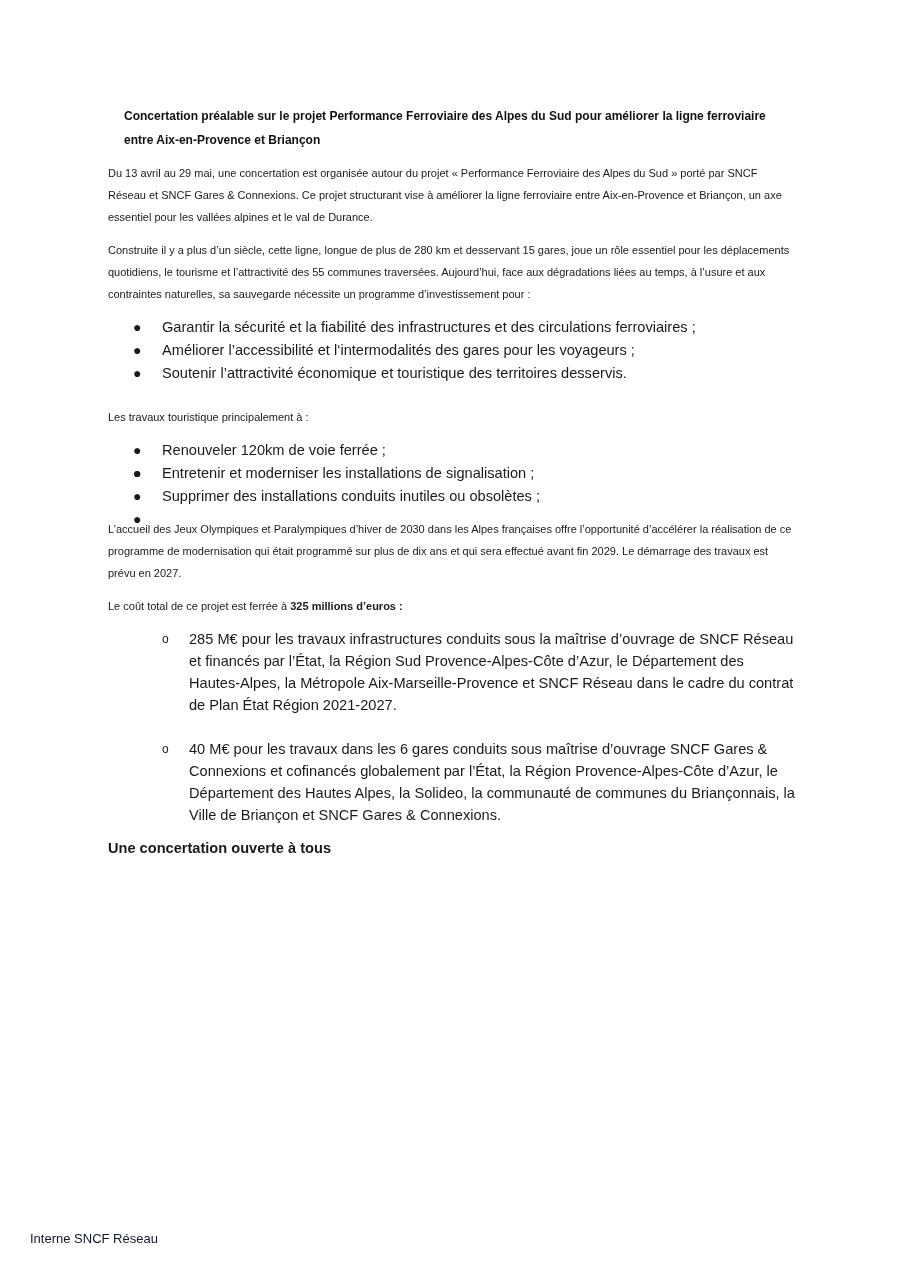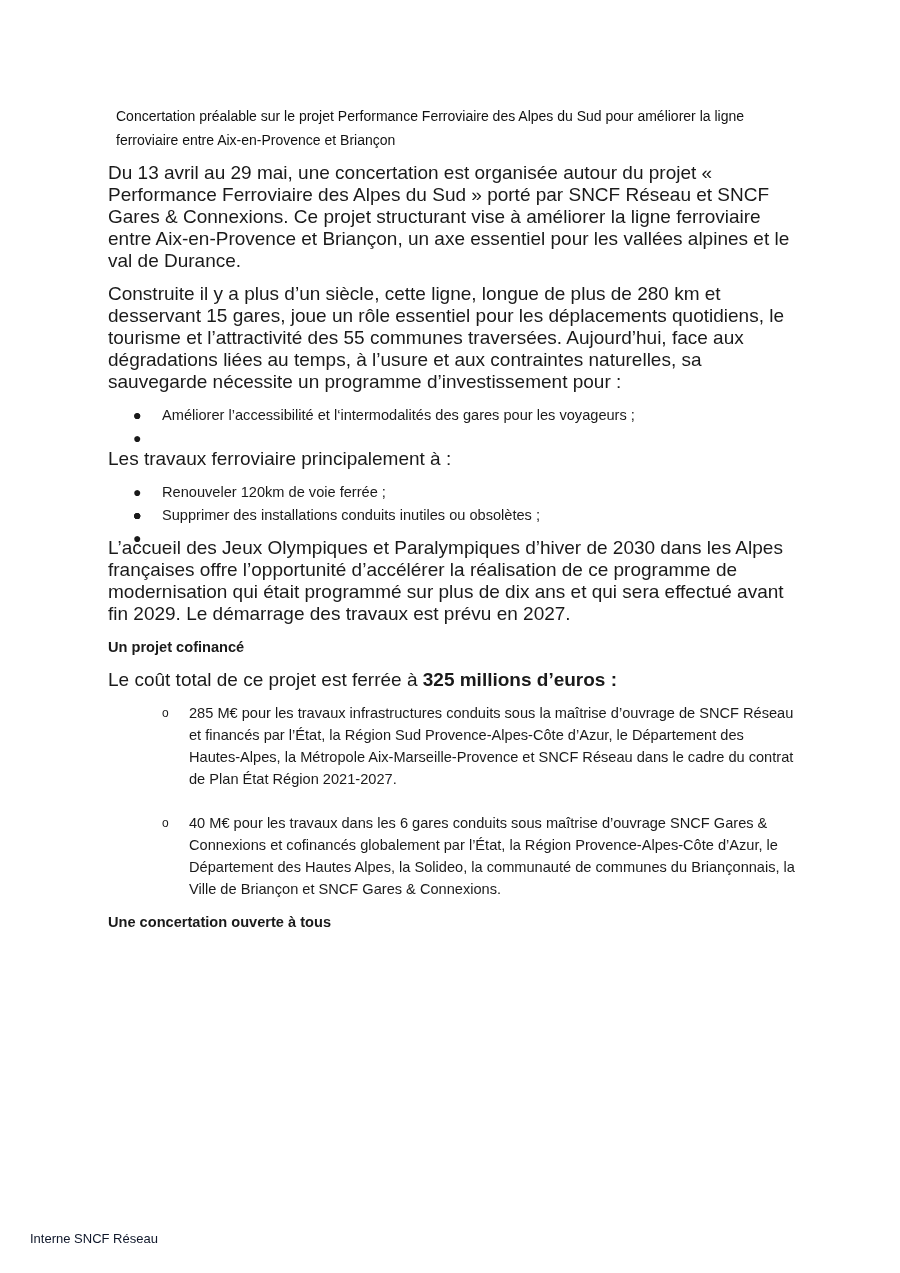--- a/index.html
+++ b/index.html
@@ -1,20 +1,20 @@
 <!DOCTYPE html>
 <html><head>
 <meta charset="utf-8">
 <style>
   html, body { margin: 0; padding: 0; background: #ffffff; }
   body { width: 900px; height: 1273px; position: relative; overflow: hidden;
          font-family: "Liberation Sans", sans-serif; color: #1a1a1a; }
   .page { position: absolute; left: 108px; top: 104px; width: 690px; }
-  .title { font-size: 14px; font-weight: normal; line-height: 24px; margin: 0 0 10px 8px; color: #111; }
-  .p { font-size: 19px; line-height: 22px; margin: 0 0 11px 0; }
+  .title { font-size: 12px; font-weight: bold; line-height: 24px; margin: 0 0 10px 16px; color: #111; }
+  .p { font-size: 11px; line-height: 22px; margin: 0 0 11px 0; }
   .h2 { font-size: 14.6px; line-height: 22px; font-weight: bold; margin: 0 0 11px 0; }
   ul.bul { list-style: none; margin: 0 0 11px 0; padding: 0; }
   ul.bul li { position: relative; padding-left: 54px; font-size: 14.6px; line-height: 22px; margin: 0 0 1px 0; }
   ul.bul li .bullet { position: absolute; left: 25px; top: 0; font-size: 14px; }
   ul.circ { list-style: none; margin: 0 0 11px 0; padding: 0; }
   ul.circ li { position: relative; padding-left: 81px; font-size: 14.6px; line-height: 22px; margin: 0 0 22px 0; }
   ul.circ li:last-child { margin-bottom: 11px; }
   ul.circ li .bullet { position: absolute; left: 54px; top: 0; font-size: 12px; }
   .spacer { height: 11px; }
   .footer { position: absolute; left: 30px; top: 1231px; font-size: 13px; color: #0f172a; }
@@ -23,39 +23,38 @@
 </head>
 <body>
 
 <div class="page">
   <h1 class="title">Concertation préalable sur le projet Performance Ferroviaire des Alpes du Sud pour améliorer la ligne ferroviaire entre Aix-en-Provence et Briançon</h1>
 
   <p class="p">Du 13 avril au 29 mai, une concertation est organisée autour du projet « Performance Ferroviaire des Alpes du Sud » porté par SNCF Réseau et SNCF Gares &amp; Connexions. Ce projet structurant vise à améliorer la ligne ferroviaire entre Aix-en-Provence et Briançon, un axe essentiel pour les vallées alpines et le val de Durance.</p>
   <p class="p">Construite il y a plus d’un siècle, cette ligne, longue de plus de 280 km et desservant 15 gares, joue un rôle essentiel pour les déplacements quotidiens, le tourisme et l’attractivité des 55 communes traversées. Aujourd’hui, face aux dégradations liées au temps, à l’usure et aux contraintes naturelles, sa sauvegarde nécessite un programme d’investissement pour :</p>
 
   <ul class="bul">
-    <li><span class="bullet">●</span></li>
+    <li><span class="bullet">●</span><span>Garantir la sécurité et la fiabilité des infrastructures et des circulations ferroviaires ;</span></li>
     <li><span class="bullet">●</span><span>Améliorer l’accessibilité et l‘intermodalités des gares pour les voyageurs ;</span></li>
-    <li><span class="bullet">●</span></li>
+    <li><span class="bullet">●</span><span>Soutenir l’attractivité économique et touristique des territoires desservis.</span></li>
   </ul>
   <div class="spacer"></div>
 
-  <p class="p">Les travaux ferroviaire principalement à :</p>
+  <p class="p">Les travaux touristique principalement à :</p>
   <ul class="bul">
     <li><span class="bullet">●</span><span>Renouveler 120km de voie ferrée ;</span></li>
     <li><span class="bullet">●</span></li>
     <li><span class="bullet">●</span></li>
-    <li><span class="bullet">●</span></li>
+    <li><span class="bullet">●</span><span>Entretenir et moderniser les installations de signalisation ;</span></li>
     <li><span class="bullet">●</span><span>Supprimer des installations conduits inutiles ou obsolètes ;</span></li>
     <li><span class="bullet">●</span></li>
   </ul>
 
   <p class="p">L’accueil des Jeux Olympiques et Paralympiques d’hiver de 2030 dans les Alpes françaises offre l’opportunité d’accélérer la réalisation de ce programme de modernisation qui était programmé sur plus de dix ans et qui sera effectué avant fin 2029. Le démarrage des travaux est prévu en 2027.</p>
 
-  <p class="h2">Un projet cofinancé</p>
   <p class="p"><span>Le coût total de ce projet est ferrée à </span><b>325 millions d’euros :</b></p>
 
   <ul class="circ">
     <li><span class="bullet">o</span><span>285 M€ pour les travaux infrastructures conduits sous la maîtrise d’ouvrage de SNCF Réseau et financés par l’État, la Région Sud Provence-Alpes-Côte d’Azur, le Département des Hautes-Alpes, la Métropole Aix-Marseille-Provence et SNCF Réseau dans le cadre du contrat de Plan État Région 2021-2027.</span></li>
     <li><span class="bullet">o</span><span>40 M€ pour les travaux dans les 6 gares conduits sous maîtrise d’ouvrage SNCF Gares &amp; Connexions et cofinancés globalement par l’État, la Région Provence-Alpes-Côte d’Azur, le Département des Hautes Alpes, la Solideo, la communauté de communes du Briançonnais, la Ville de Briançon et SNCF Gares &amp; Connexions.</span></li>
   </ul>
 
   <p class="h2">Une concertation ouverte à tous</p>
 </div>
 

